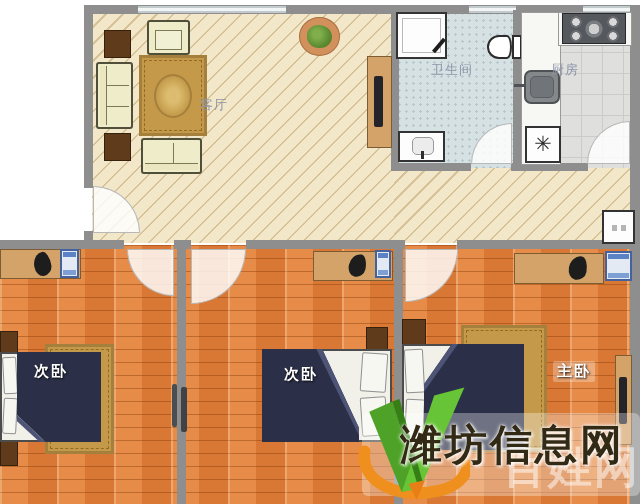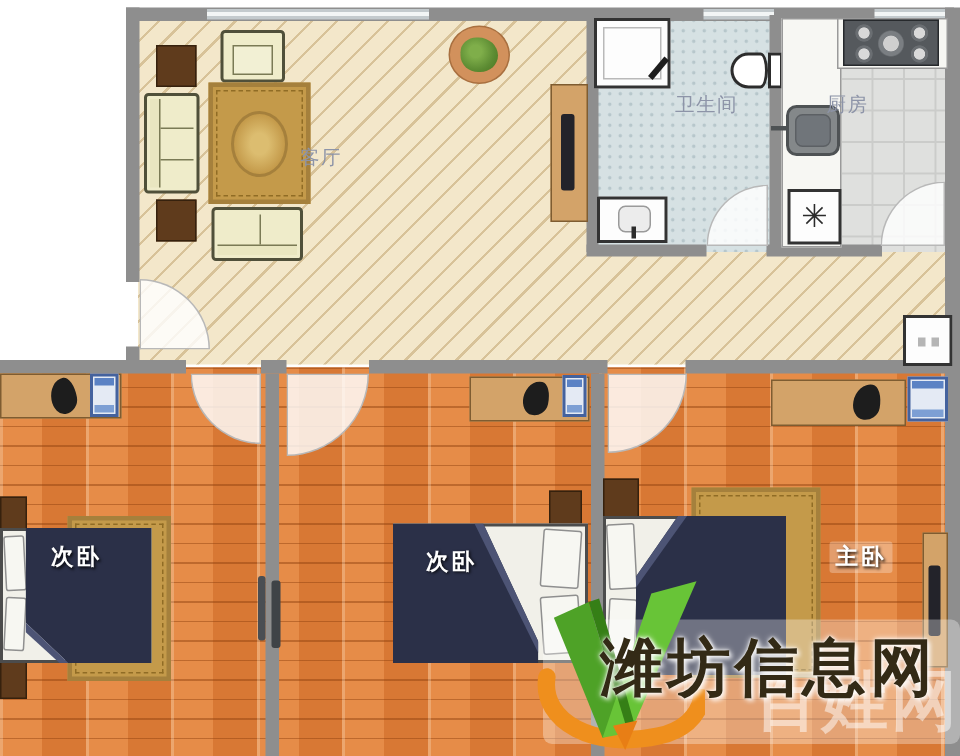--- a/index.html
+++ b/index.html
@@ -127,21 +127,21 @@
     <div class="abs" style="right:4px;bottom:3px;width:4px;height:17px;background:#1e1e1e;transform:rotate(40deg)"></div>
   </div>
   <div class="abs" style="left:487px;top:35px;width:35px;height:24px">
     <div class="abs" style="left:0;top:0;width:25px;height:24px;background:#fff;border:2px solid #2c2c2c;border-radius:12px 5px 5px 12px/12px;box-sizing:border-box"></div>
     <div class="abs" style="right:0;top:0;width:10px;height:24px;background:#fff;border:2px solid #2c2c2c;box-sizing:border-box"></div>
   </div>
   <div class="white-box" style="left:398px;top:131px;width:47px;height:31px">
     <div class="abs" style="left:12px;top:4px;width:20px;height:16px;background:#ececec;border:1px solid #9a9a9a;border-radius:5px"></div>
     <div class="abs" style="left:21px;bottom:1px;width:3px;height:8px;background:#2c2c2c"></div>
   </div>
-  <div class="lbl" style="left:450px;top:61px">卫生间</div>
+  <div class="lbl" style="left:431px;top:61px">卫生间</div>
 
   <div class="abs" style="left:521px;top:12px;width:40px;height:153px;background:#f7f7f3;border:1px solid #9a9a9a;box-sizing:border-box"></div>
   <div class="abs" style="left:558px;top:12px;width:74px;height:34px;background:#f7f7f3;border:1px solid #9a9a9a;box-sizing:border-box"></div>
   <div class="stove" style="left:562px;top:13px;width:64px;height:31px"></div>
   <div class="abs" style="left:524px;top:70px;width:36px;height:34px;background:#84888a;border:2px solid #4e5254;border-radius:7px;box-sizing:border-box">
     <div class="abs" style="inset:4px;border-radius:5px;background:#70757a;border:1px solid #5c6064"></div>
   </div>
   <div class="abs" style="left:514px;top:84px;width:12px;height:3px;background:#4e5254"></div>
   <div class="white-box" style="left:525px;top:126px;width:36px;height:37px;display:flex;align-items:center;justify-content:center">
     <span style="font-size:21px;color:#2b2b2b;line-height:1">✳</span>

